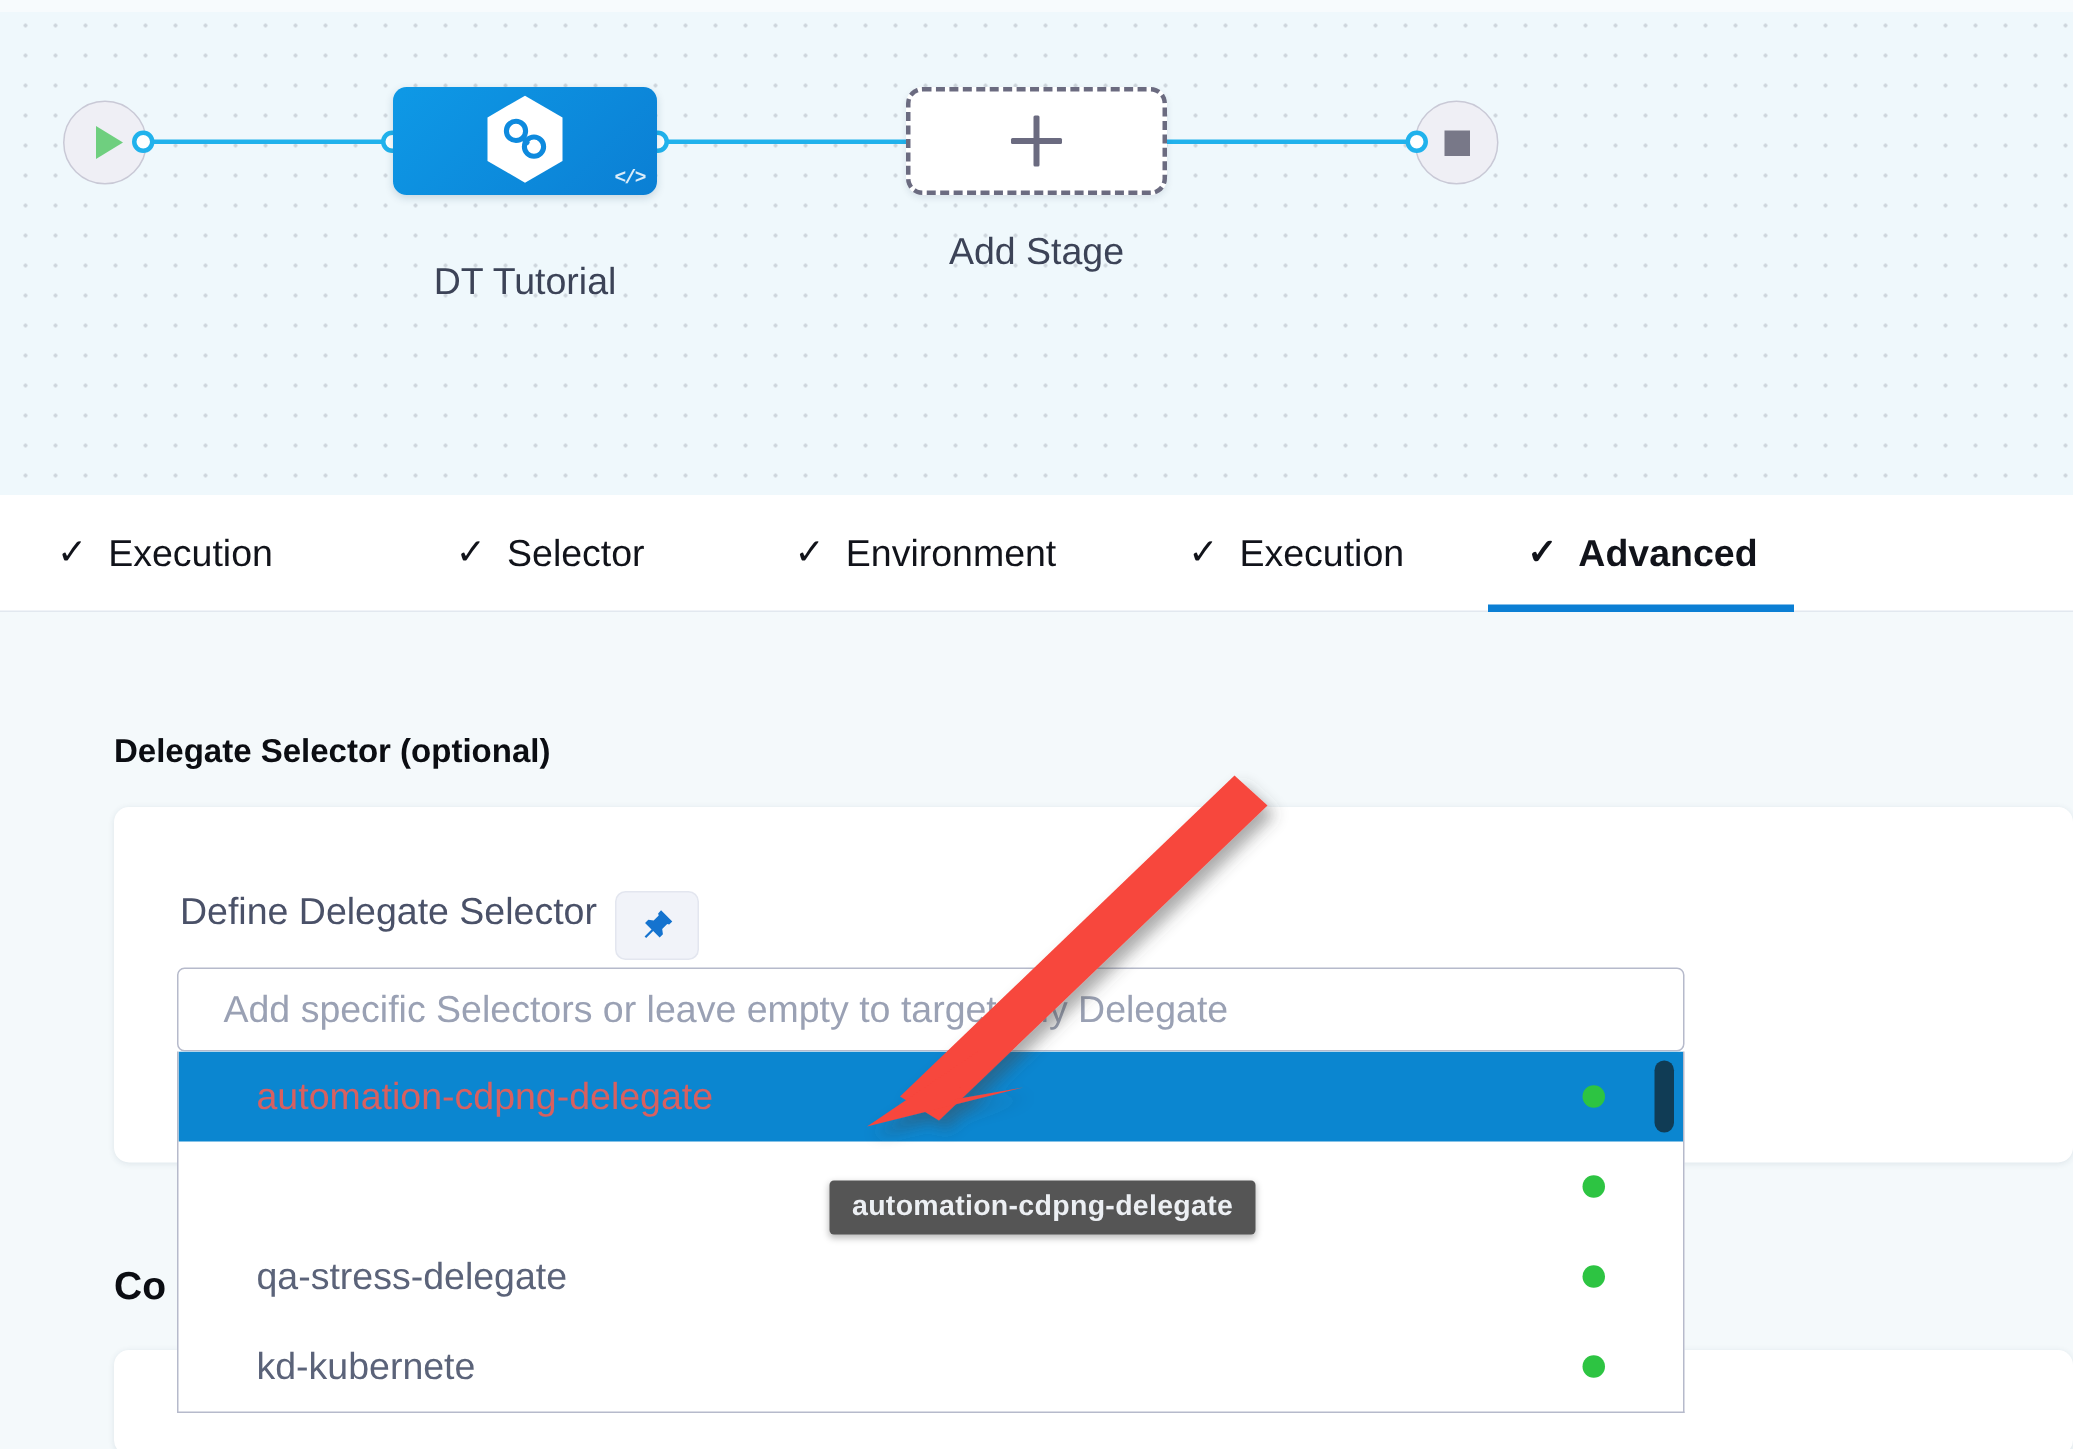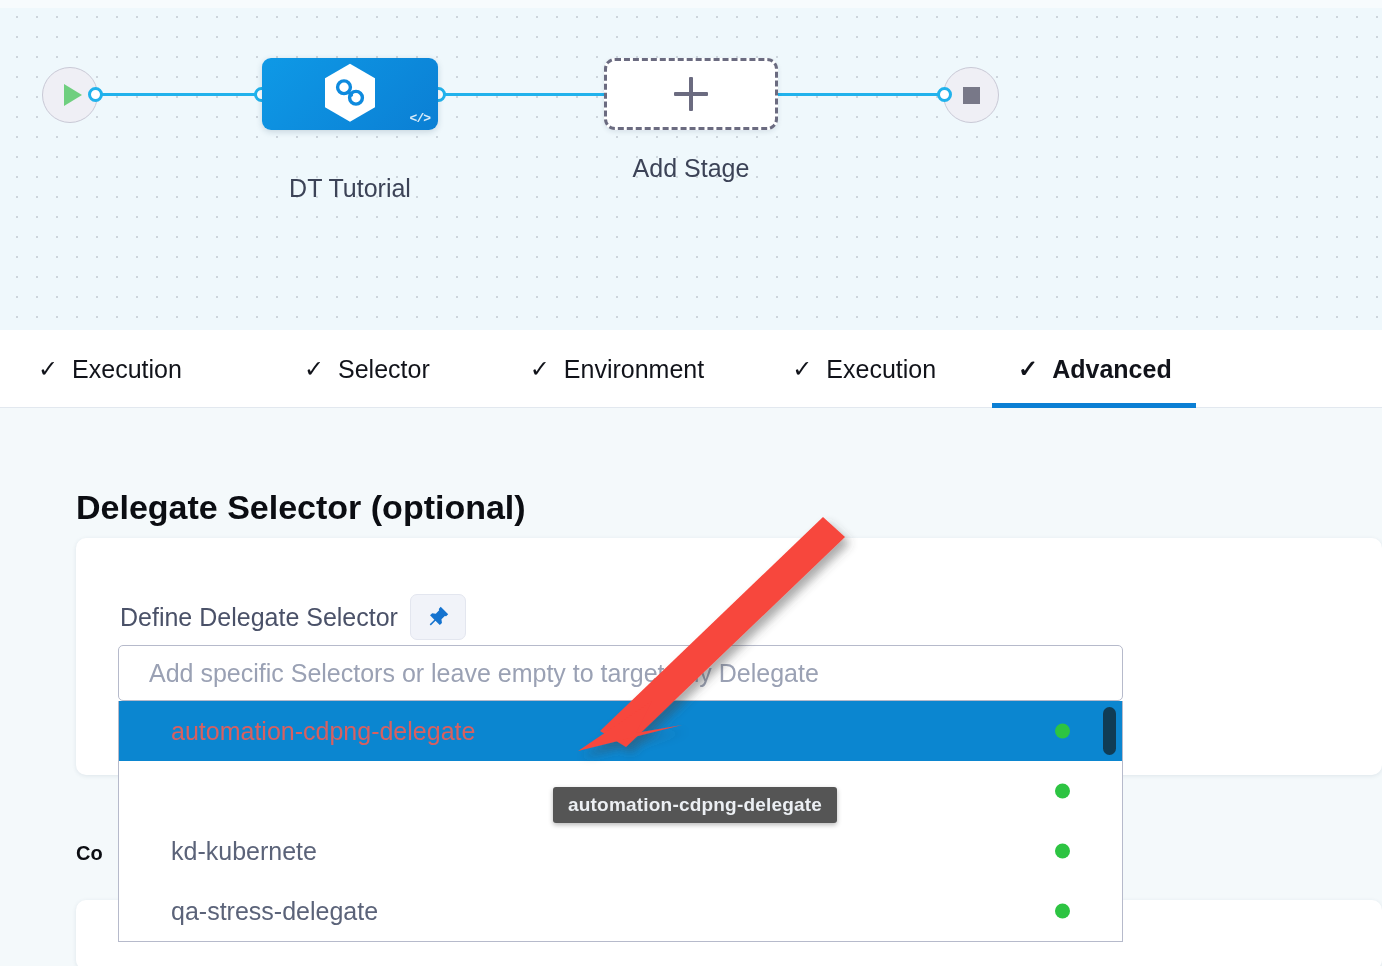--- a/index.html
+++ b/index.html
@@ -109,37 +109,37 @@
     height: 5px; background: #0b7fd4;
   }
 
   
   .content {
     position: absolute; left: 0; top: 408px; width: 1382px; height: 558px;
     background: #f4f9fb;
   }
   .section-title {
     position: absolute; left: 76px; top: 80px;
-    font-size: 34px; font-weight: 700; color: #0b0d12;
+    font-size: 22px; font-weight: 700; color: #0b0d12;
   }
   .section-title-2 {
     position: absolute; left: 76px; top: 434px;
-    font-size: 20px; font-weight: 700; color: #0b0d12;
+    font-size: 26px; font-weight: 700; color: #0b0d12;
   }
   .card {
     position: absolute; left: 76px; width: 1306px;
     background: #fff; border-radius: 10px;
     box-shadow: 0 1px 4px rgba(30,60,90,0.10);
   }
   .card-1 { top: 130px; height: 237px; }
   .card-2 { top: 492px; height: 70px; }
 
   .field-row {
     position: absolute; left: 44px; top: 56px;
-    display: flex; align-items: center; gap: 12px;
+    display: flex; gap: 12px;
   }
   .field-label { font-size: 25px; color: #4a5168; }
   .pin-btn {
     width: 56px; height: 46px; border-radius: 7px;
     background: #f1f3f9; border: 1px solid #e3e6ef;
     display: flex; align-items: center; justify-content: center;
     cursor: pointer;
   }
 
   
@@ -278,26 +278,26 @@
         <span>automation-cdpng-delegate</span>
         <span class="dot"></span>
         <span class="dd-scroll-thumb"></span>
       </div>
 
       <div class="dd-item">
         <span class="dot"></span>
       </div>
 
       <div class="dd-item">
+        <span>qa-stress-delegate</span>
+        <span class="dot"></span>
+      </div>
+
+      <div class="dd-item">
         <span>kd-kubernete</span>
-        <span class="dot"></span>
-      </div>
-
-      <div class="dd-item">
-        <span>qa-stress-delegate</span>
         <span class="dot"></span>
       </div>
 
     </div>
   </div>
 
   <div class="tooltip">automation-cdpng-delegate</div>
 
   <svg class="arrow-svg" width="330" height="290" viewBox="0 0 330 290">
     <defs>

